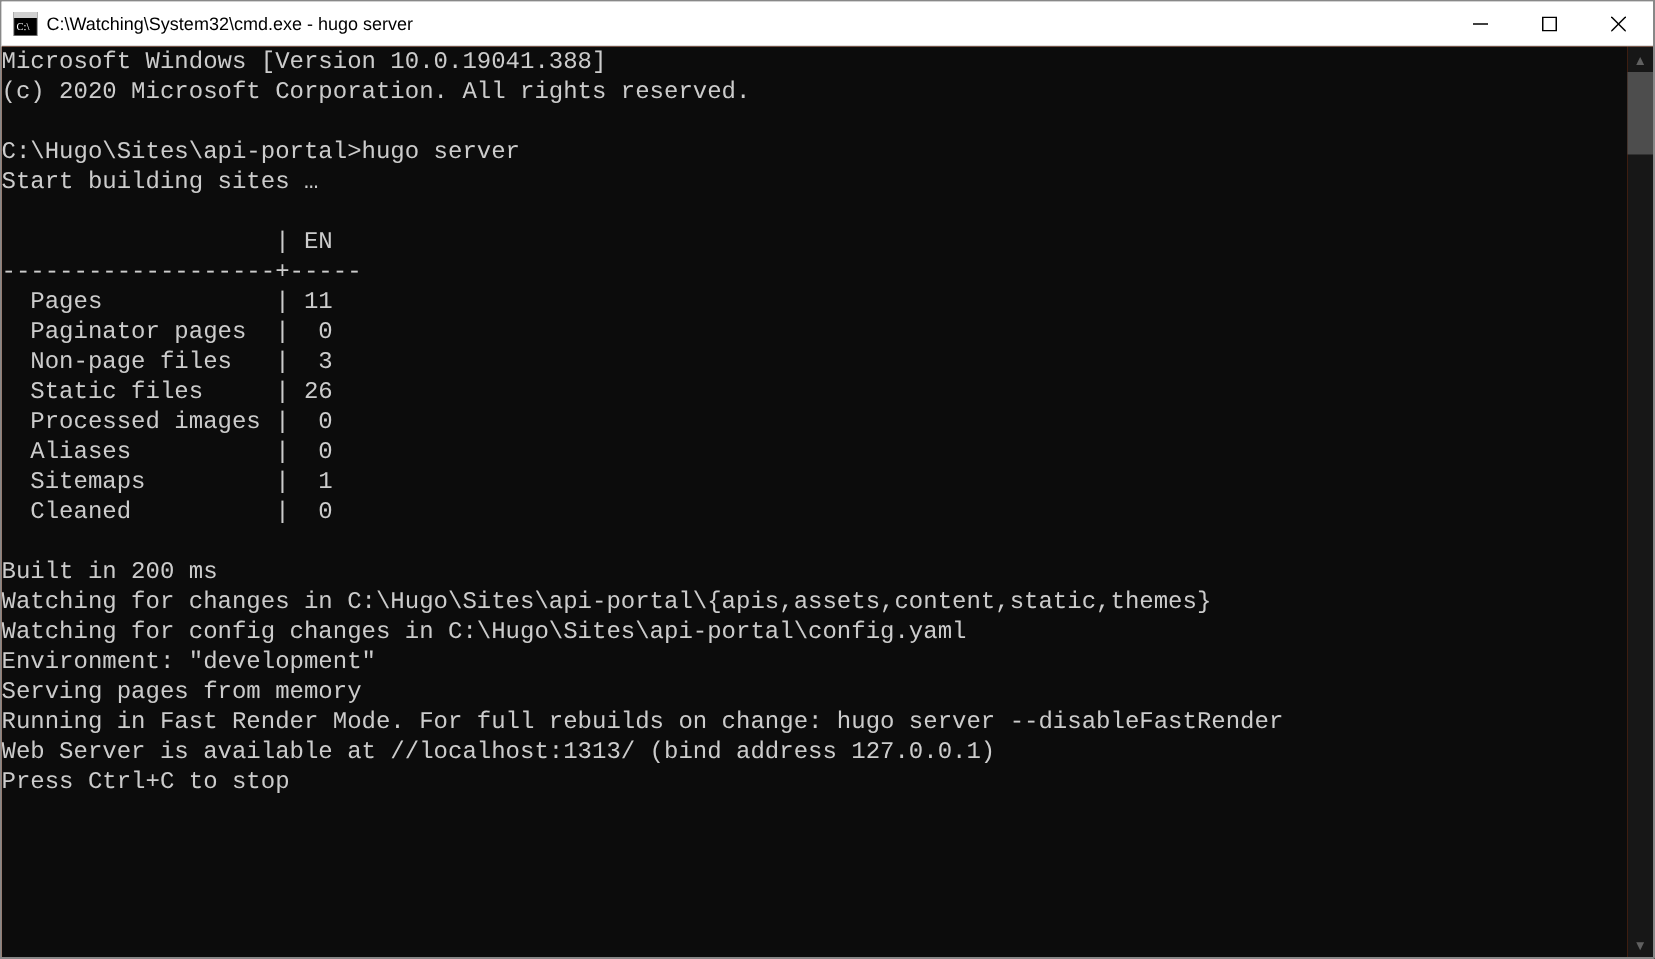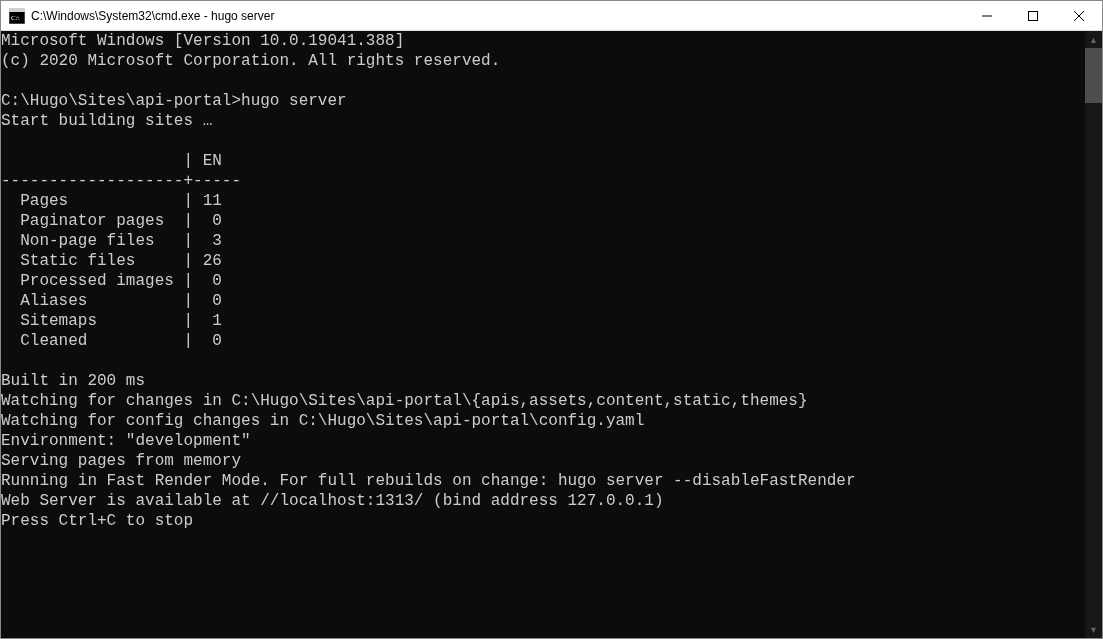--- a/index.html
+++ b/index.html
@@ -97,21 +97,21 @@
 <body>
 
 <div class="titlebar">
   <div class="titlebar-icon">
     <svg viewBox="0 0 16 16">
       <rect x="0" y="0" width="16" height="16" fill="#000" stroke="#888" stroke-width="1"></rect>
       <rect x="0" y="0" width="16" height="4" fill="#d0d0d0"></rect>
       <text x="2" y="12" font-size="7" fill="#fff" font-family="Consolas">C:\</text>
     </svg>
   </div>
-  <div class="titlebar-title">C:\Windows\System32\cmd.exe - hugo  server</div>
+  <div class="titlebar-title">C:\Watching\System32\cmd.exe - hugo  server</div>
   <div class="win-controls">
     <div class="win-btn">
       <svg viewBox="0 0 10 10">
           <line x1="0" y1="5" x2="10" y2="5" stroke="#000" stroke-width="1"></line>
         </svg>
     </div>
     <div class="win-btn">
       <svg viewBox="0 0 10 10">
           <rect x="0.5" y="0.5" width="9" height="9" fill="none" stroke="#000" stroke-width="1"></rect>
         </svg>

